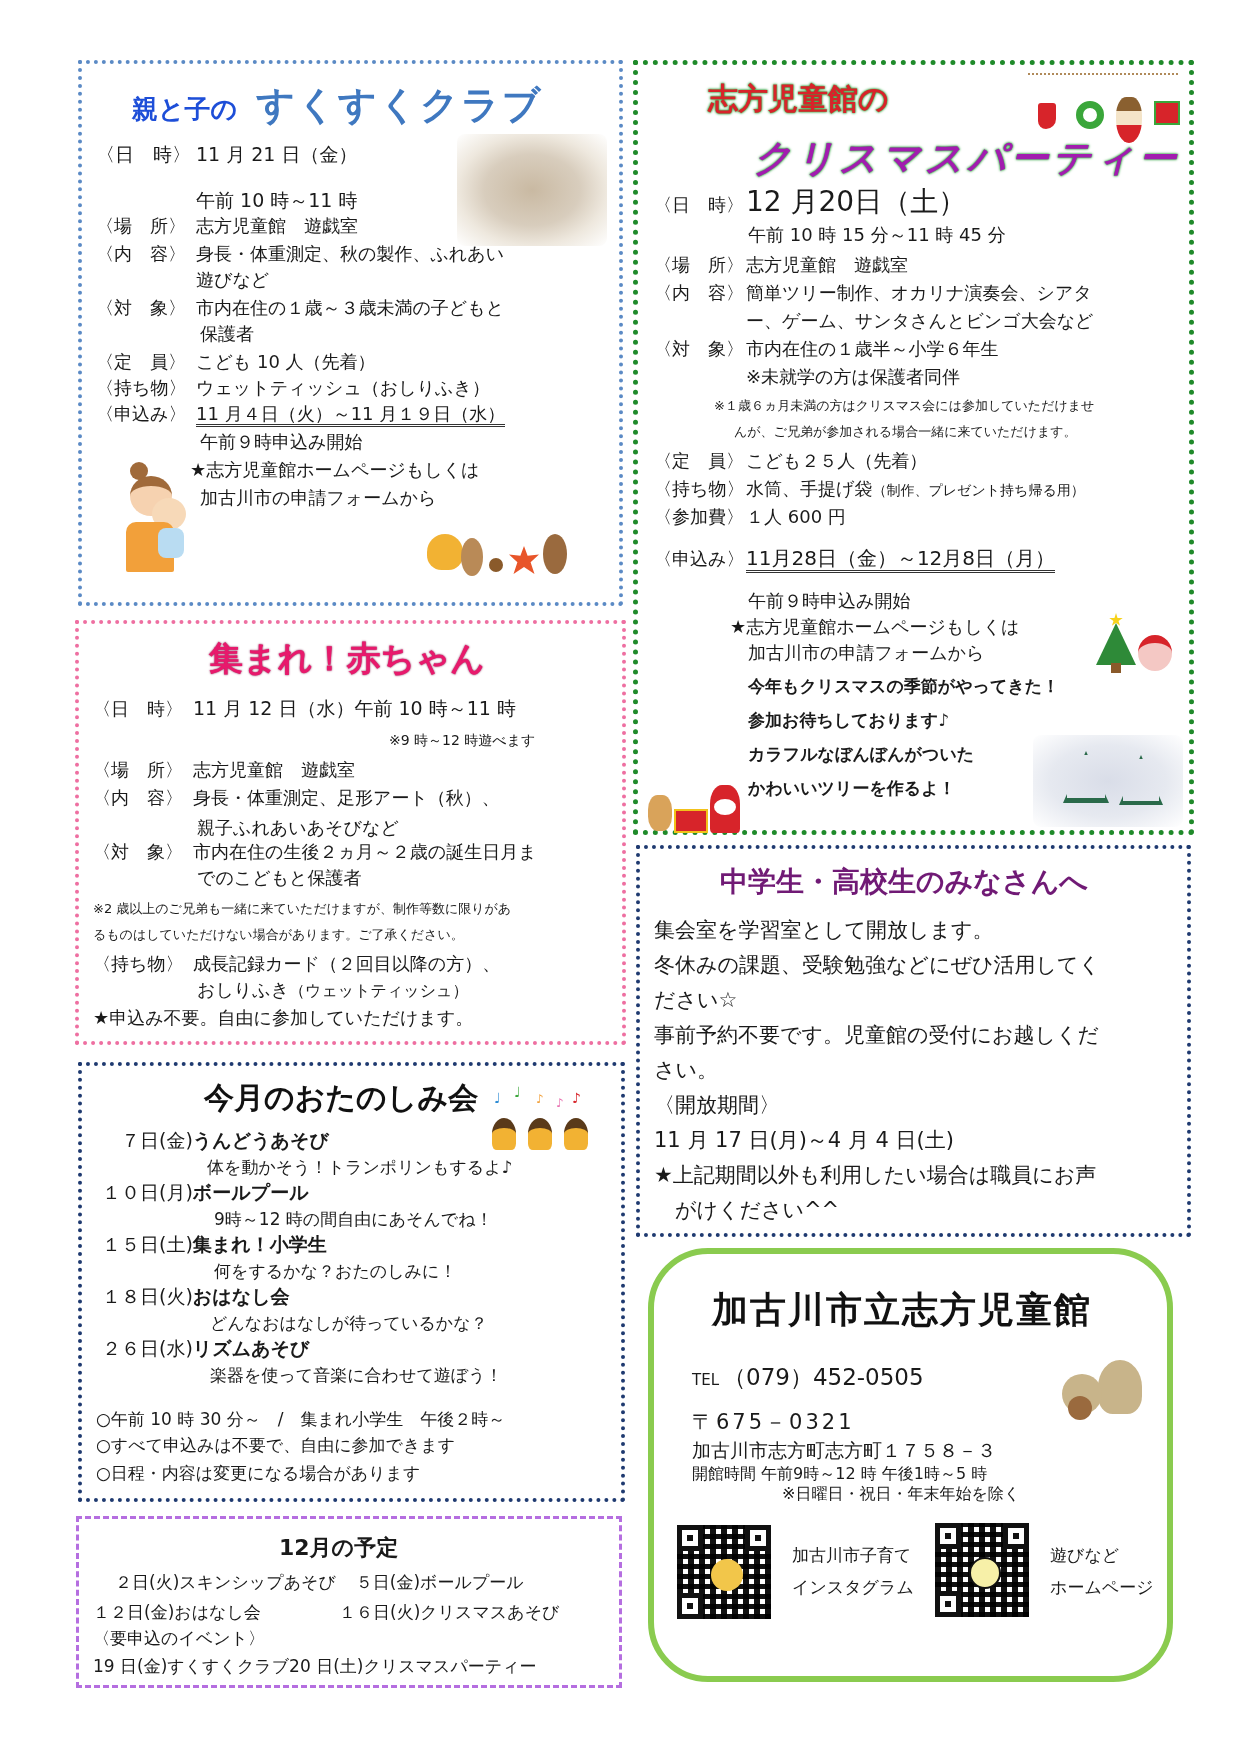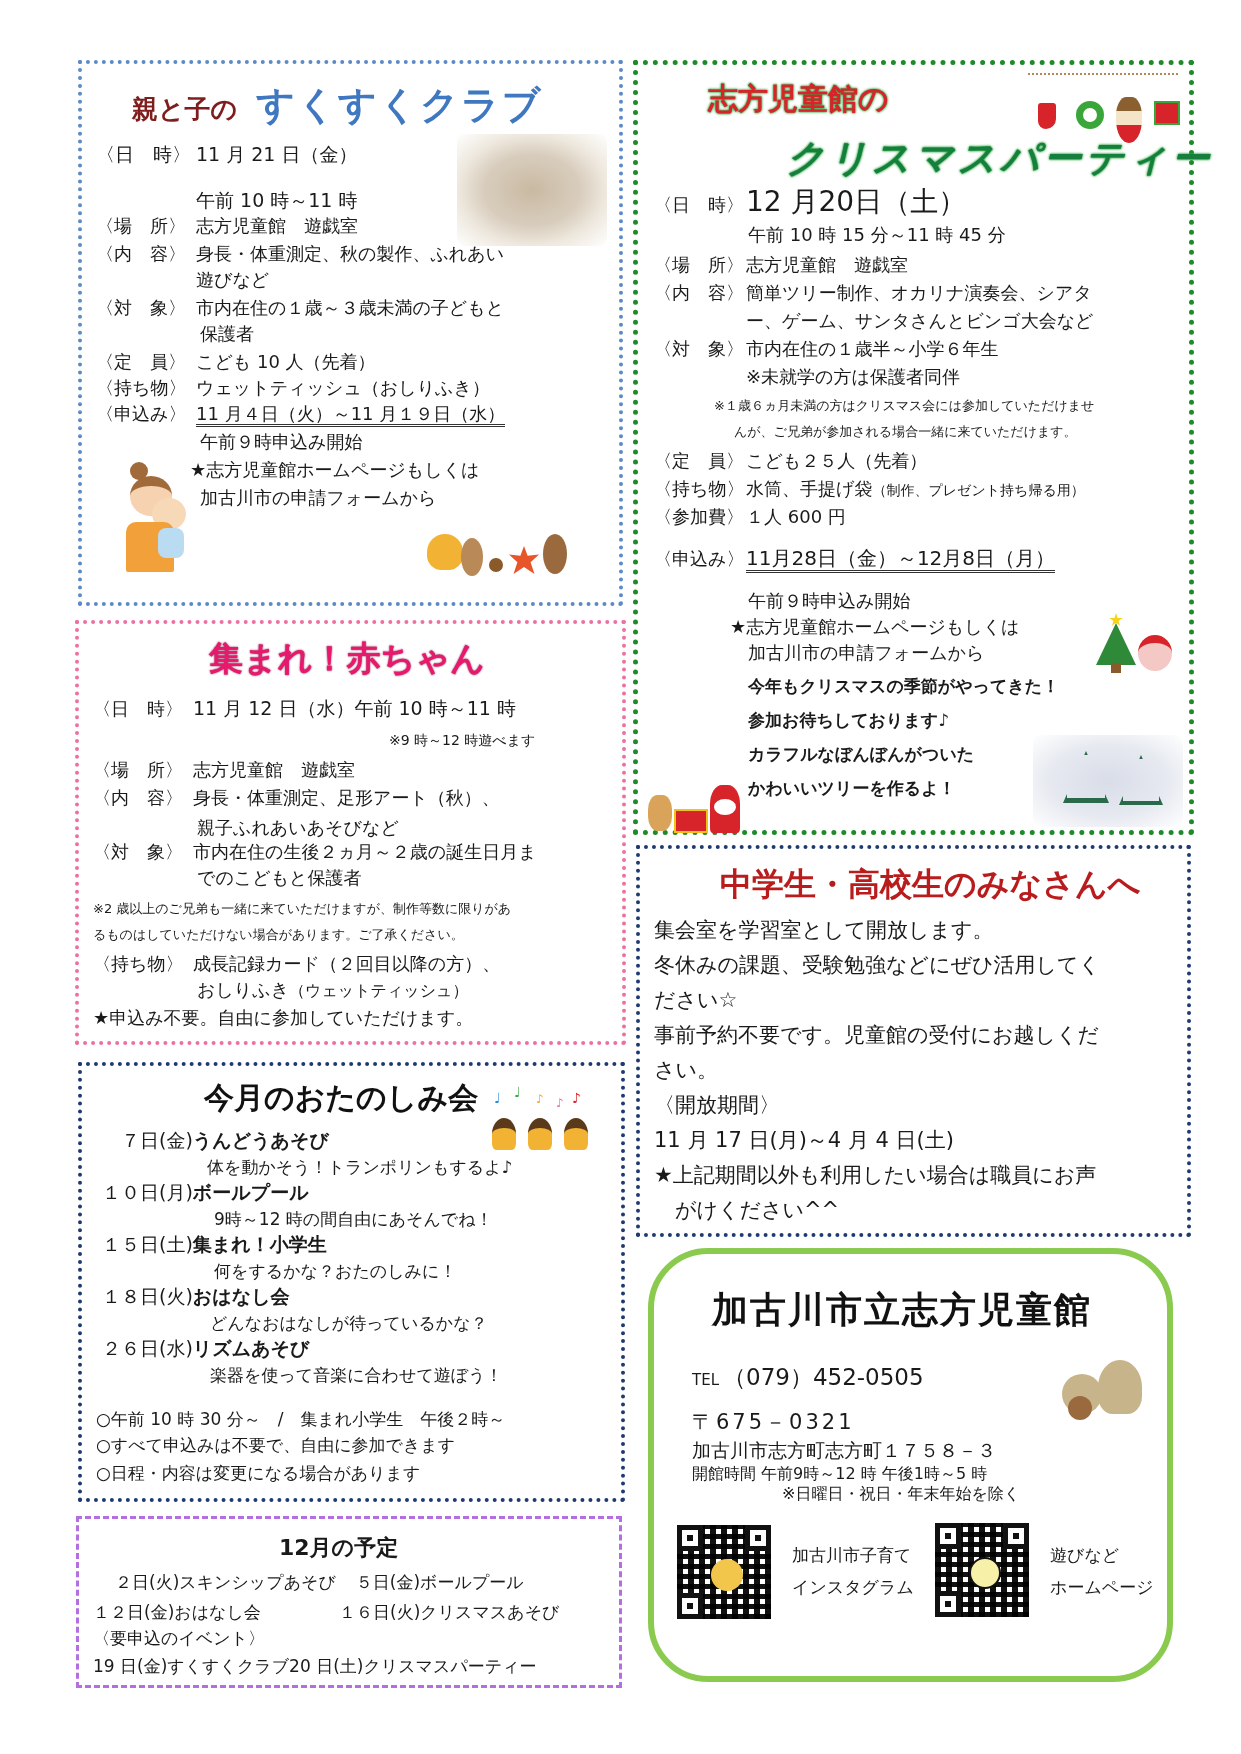--- a/index.html
+++ b/index.html
@@ -14,27 +14,27 @@
   .rounded-green { border: 6px solid #8acb4f; border-radius: 60px; }
   .abs { position: absolute; white-space: nowrap; }
   .t19 { font-size: 19px; }
   .t18 { font-size: 18px; }
   .t17 { font-size: 17px; }
   .t14 { font-size: 13px; }
   .lbl { display: inline-block; width: 100px; }
   .lbl2 { display: inline-block; width: 98px; }
   .under { border-bottom: 3px double #333; }
   .heavy { font-weight: bold; }
-  .title-blue { color: #7f1d1d; font-weight: bold; font-size: 26px; }
+  .title-blue { color: #1d4ed8; font-weight: bold; font-size: 26px; }
   .title-blue-big { color: #3f78c0; font-weight: bold; font-size: 38px; letter-spacing: 2px; }
   .title-xmas1 { color: #d8232a; font-weight: bold; font-size: 30px; text-shadow: 0 0 3px #2aa13a, 0 0 2px #2aa13a; }
-  .title-xmas2 { color: #15803d; font-weight: bold; font-size: 38px; font-style: italic; letter-spacing: 4px; text-shadow: 0 0 3px #2aa13a, 0 0 2px #2aa13a; margin-left: 33px; }
+  .title-xmas2 { color: #a21caf; font-weight: bold; font-size: 38px; font-style: italic; letter-spacing: 4px; text-shadow: 0 0 3px #2aa13a, 0 0 2px #2aa13a; }
   .title-pink { color: #e8196c; font-weight: bold; font-size: 34px; text-shadow: 0 0 2px #7a1040; }
   .title-black { color: #111; font-weight: bold; font-size: 30px; }
-  .title-navy { color: #b91c1c; font-weight: bold; font-size: 32px; }
+  .title-navy { color: #701a75; font-weight: bold; font-size: 28px; }
   .title-bigblack { color: #111; font-weight: bold; font-size: 36px; letter-spacing: 2px; }
   .img-ph { position: absolute; border-radius: 8px; }
   .qr { position: absolute; width: 100px; height: 100px; background:
       repeating-linear-gradient(90deg, #111 0 6px, #fff 6px 11px),
       repeating-linear-gradient(0deg, #111 0 5px, #fff 5px 10px);
       background-blend-mode: multiply; border: 3px solid #fff; }
   .qr .corner { position: absolute; width: 26px; height: 26px; border: 5px solid #111; background: #fff; }
   .qr .corner::after { content: ""; position: absolute; left: 5px; top: 5px; width: 6px; height: 6px; background: #111; }
   .qr .center { position: absolute; left: 34px; top: 34px; width: 32px; height: 32px; border-radius: 50%; }
 </style>

